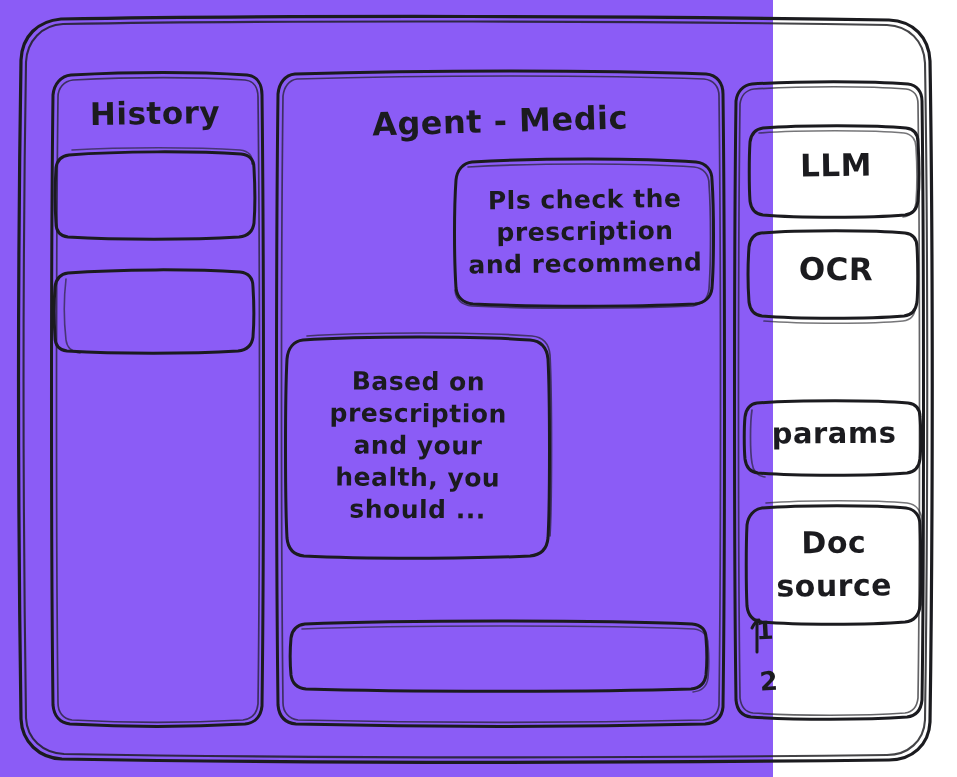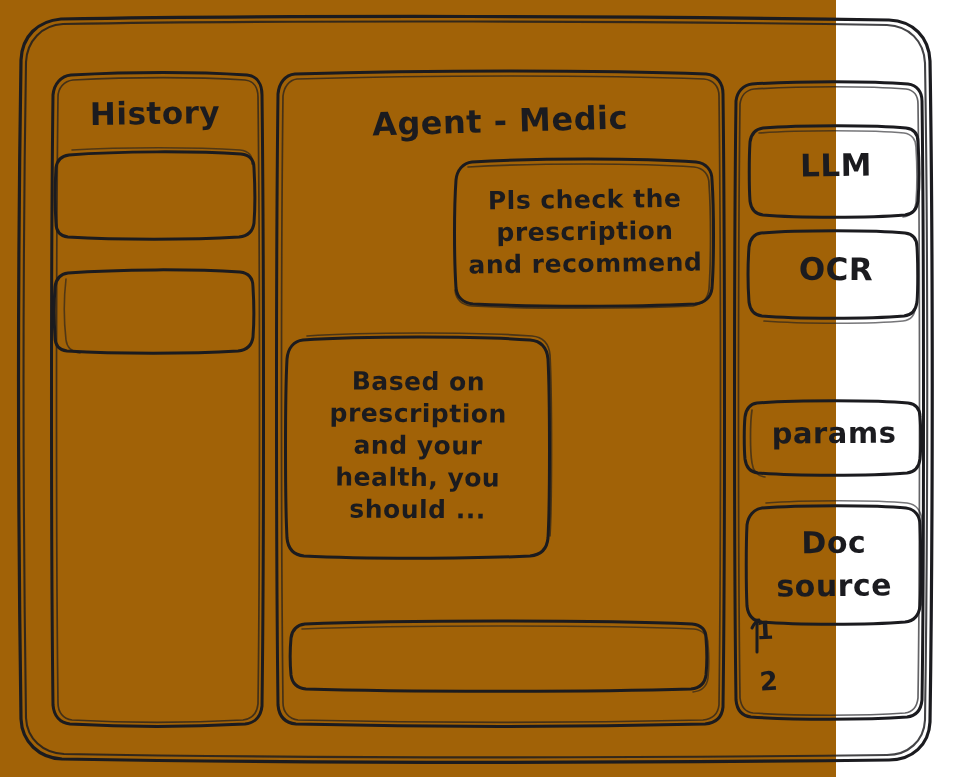--- a/index.html
+++ b/index.html
@@ -9,23 +9,23 @@
   }
   body {
     width: 957px;
     height: 777px;
     overflow: hidden;
     font-family: "DejaVu Sans", sans-serif;
   }
 
   #canvas {
     position: relative;
-    width: 836px;
+    width: 773px;
     height: 777px;
-    background: #a16207;
+    background: #8b5cf6;
   }
 
   #sketch-layer {
     position: absolute;
     left: 0;
     top: 0;
     width: 957px;
     height: 777px;
     pointer-events: none;
   }

